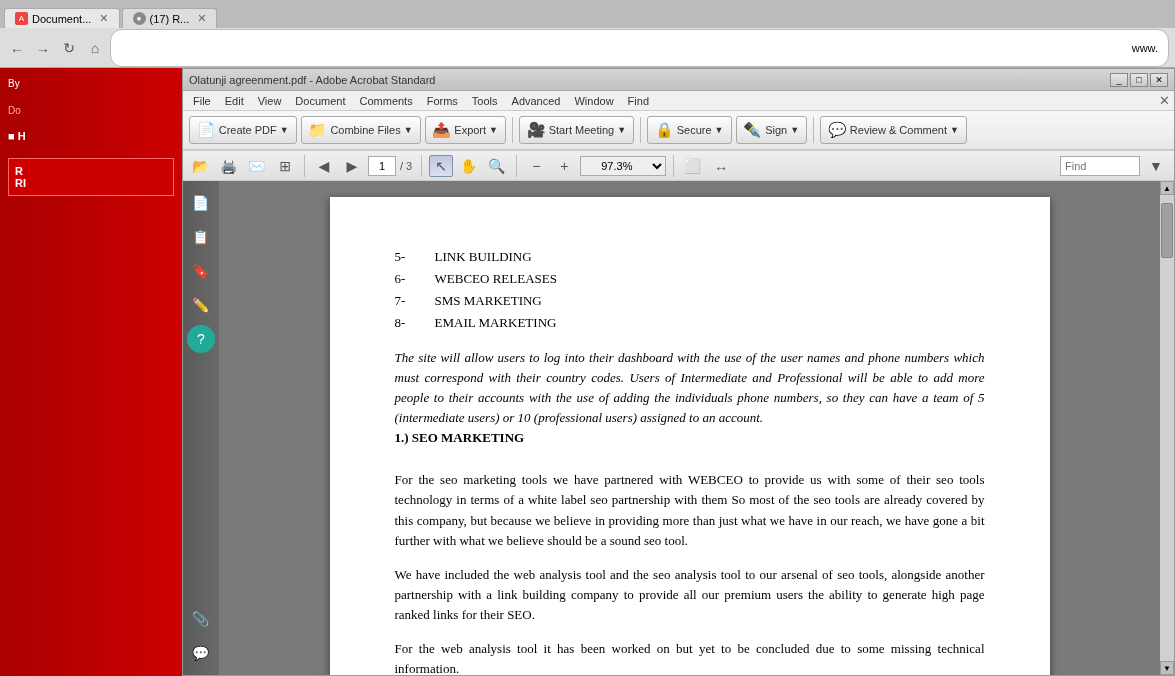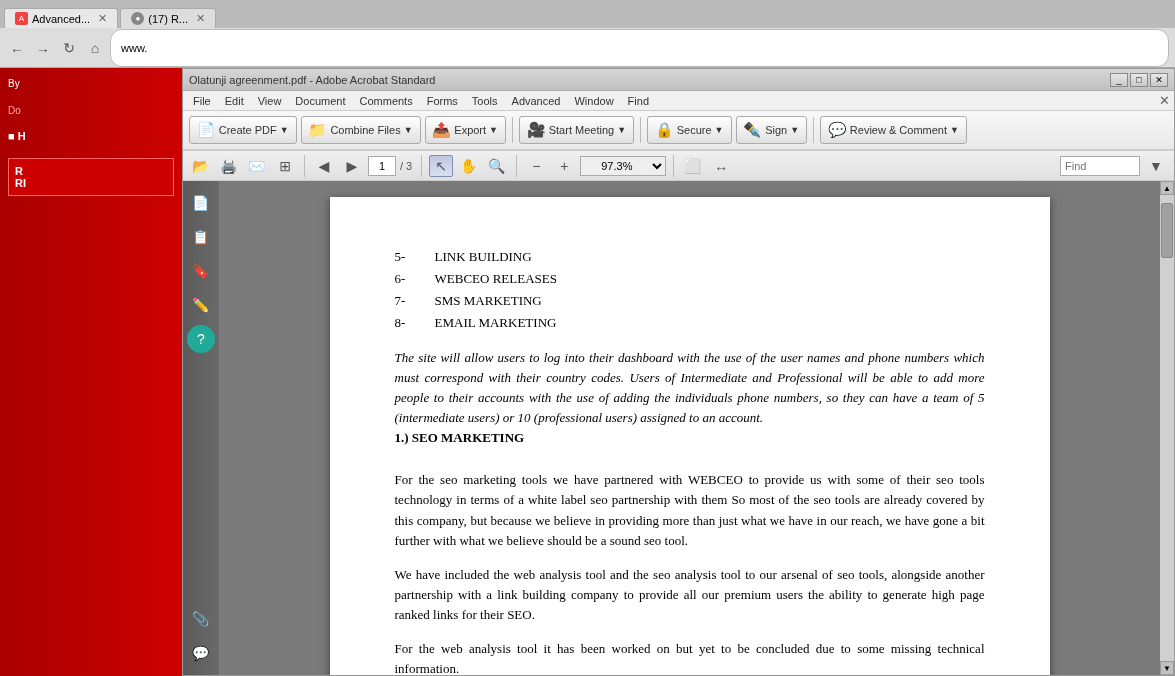--- a/index.html
+++ b/index.html
@@ -40,36 +40,36 @@
     .browser-main { position: absolute; top: 28px; left: 0; right: 0; height: 40px; background: #ddd; display: flex; align-items: center; padding: 0 6px; gap: 4px; border-bottom: 1px solid #aaa; }
   </style>
 </head>
 <body>
 
 <div class="browser-outer">
 
   <div class="tab-bar">
     <div class="browser-tab" style="background:#e8e8e8; border:1px solid #aaa; border-bottom:none; padding:3px 10px; font-size:11px; display:flex; align-items:center; gap:4px; border-radius:3px 3px 0 0; margin-right:2px;">
       <span style="width:13px;height:13px;background:#e44;border-radius:2px;display:inline-flex;align-items:center;justify-content:center;color:white;font-size:8px;">A</span>
-      <span>Advanced...</span>
+      <span>Document...</span>
       <span style="font-size:11px;color:#666;margin-left:4px;cursor:pointer;">✕</span>
     </div>
     <div class="browser-tab browser-tab-active" style="background:#ddd; border:1px solid #aaa; border-bottom:none; padding:3px 10px; font-size:11px; display:flex; align-items:center; gap:4px; border-radius:3px 3px 0 0;">
       <span style="width:13px;height:13px;background:#888;border-radius:50%;display:inline-flex;align-items:center;justify-content:center;color:white;font-size:8px;">●</span>
       <span>(17) R...</span>
       <span style="font-size:11px;color:#666;margin-left:4px;cursor:pointer;">✕</span>
     </div>
   </div>
 
   <div class="browser-main">
     <button class="nav-btn">←</button>
     <button class="nav-btn">→</button>
     <button class="nav-btn">↻</button>
     <button class="nav-btn">⌂</button>
-    <input type="text" class="address-bar" style="flex: 1 1 0%; height: 24px; border: 1px solid rgb(187, 187, 187); border-radius: 12px; padding: 18px 10px; font-size: 11px;" value="www.">
+    <input type="text" class="address-bar" style="flex: 1 1 0%; height: 24px; border: 1px solid rgb(187, 187, 187); border-radius: 12px; padding: 18px 10px; font-size: 11px; text-align: right;" value="www.">
   </div>
 
   <div style="position:absolute;left:0;top:68px;width:182px;height:608px;background:linear-gradient(to right,#aa0000,#cc0000);z-index:0;">
     <div style="padding:10px 8px;color:white;font-size:11px;">
       <div style="margin-bottom:8px;font-size:10px;">By</div>
       <div style="margin-bottom:16px;"></div>
       <div style="color:#ffaaaa;font-size:10px;margin-bottom:14px;">Do</div>
       <div style="margin-bottom:16px;font-weight:bold;font-size:11px;">■ H</div>
       <div style="background:#cc0000;border:1px solid #ff6666;padding:6px;color:white;font-size:11px;font-weight:bold;margin-bottom:4px;cursor:pointer;">R<br>RI</div>
     </div>

